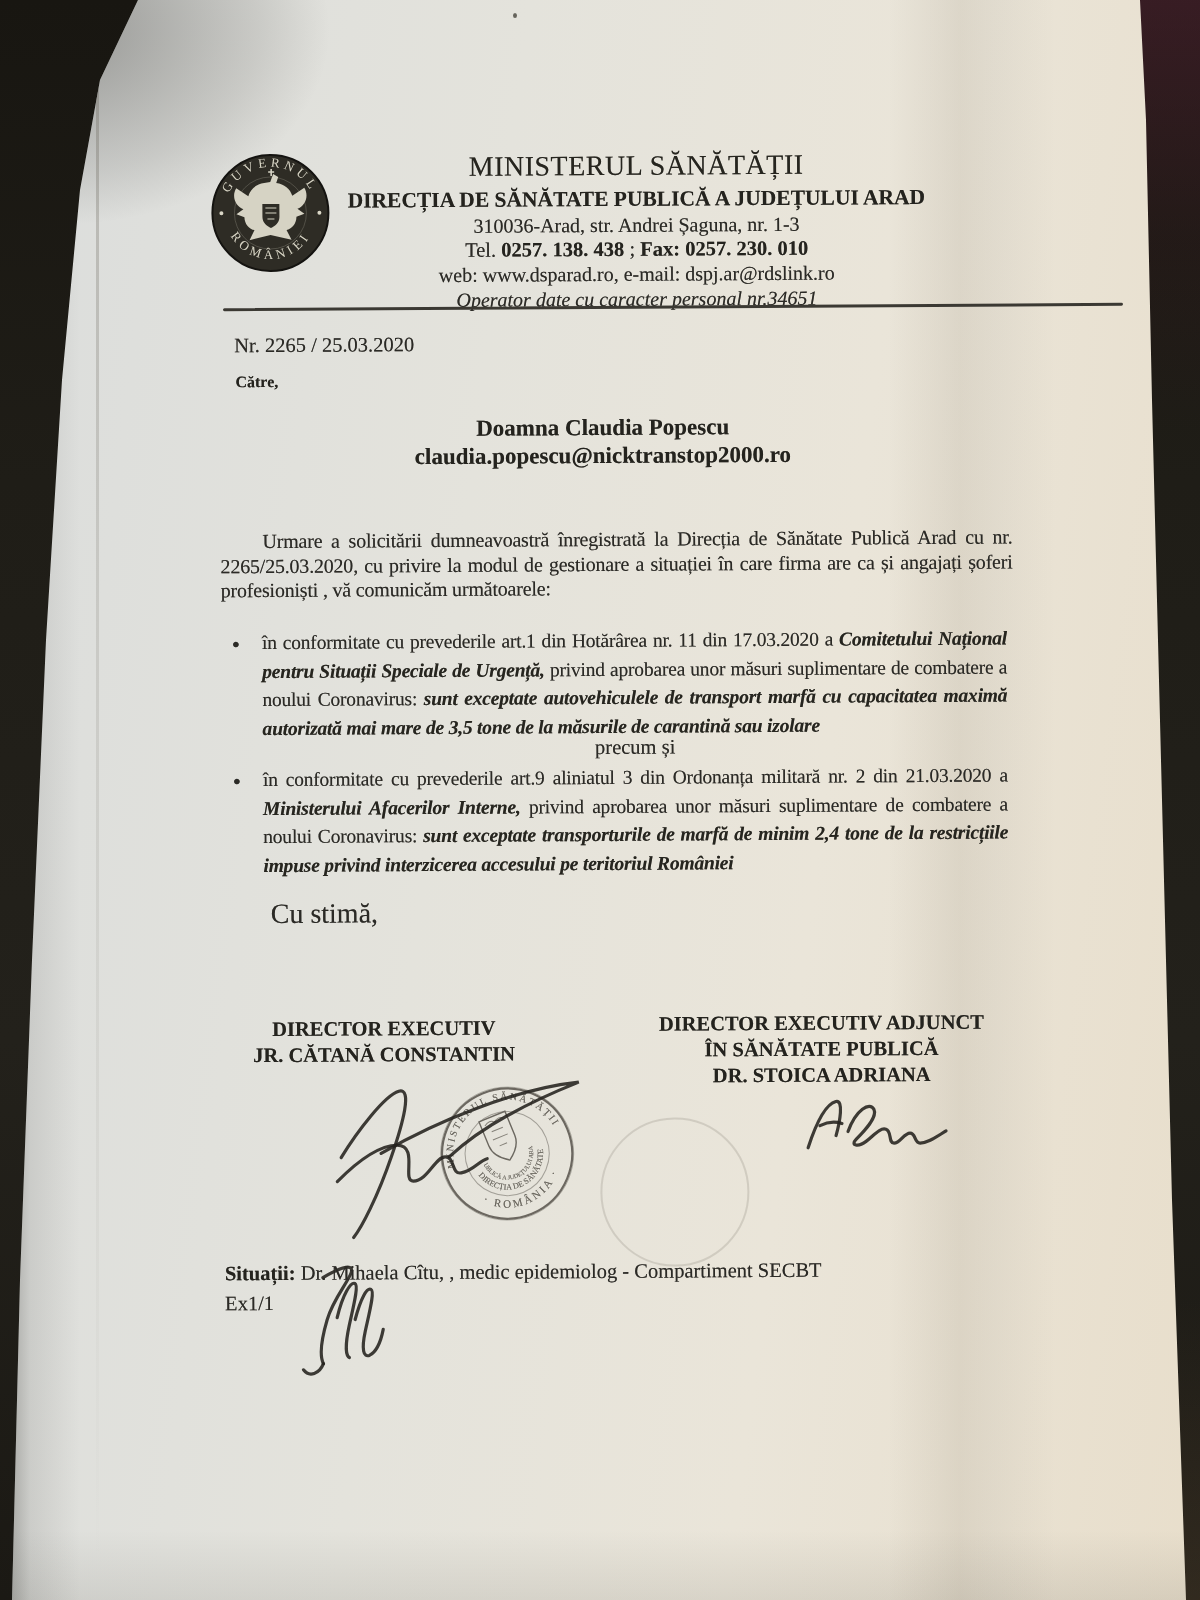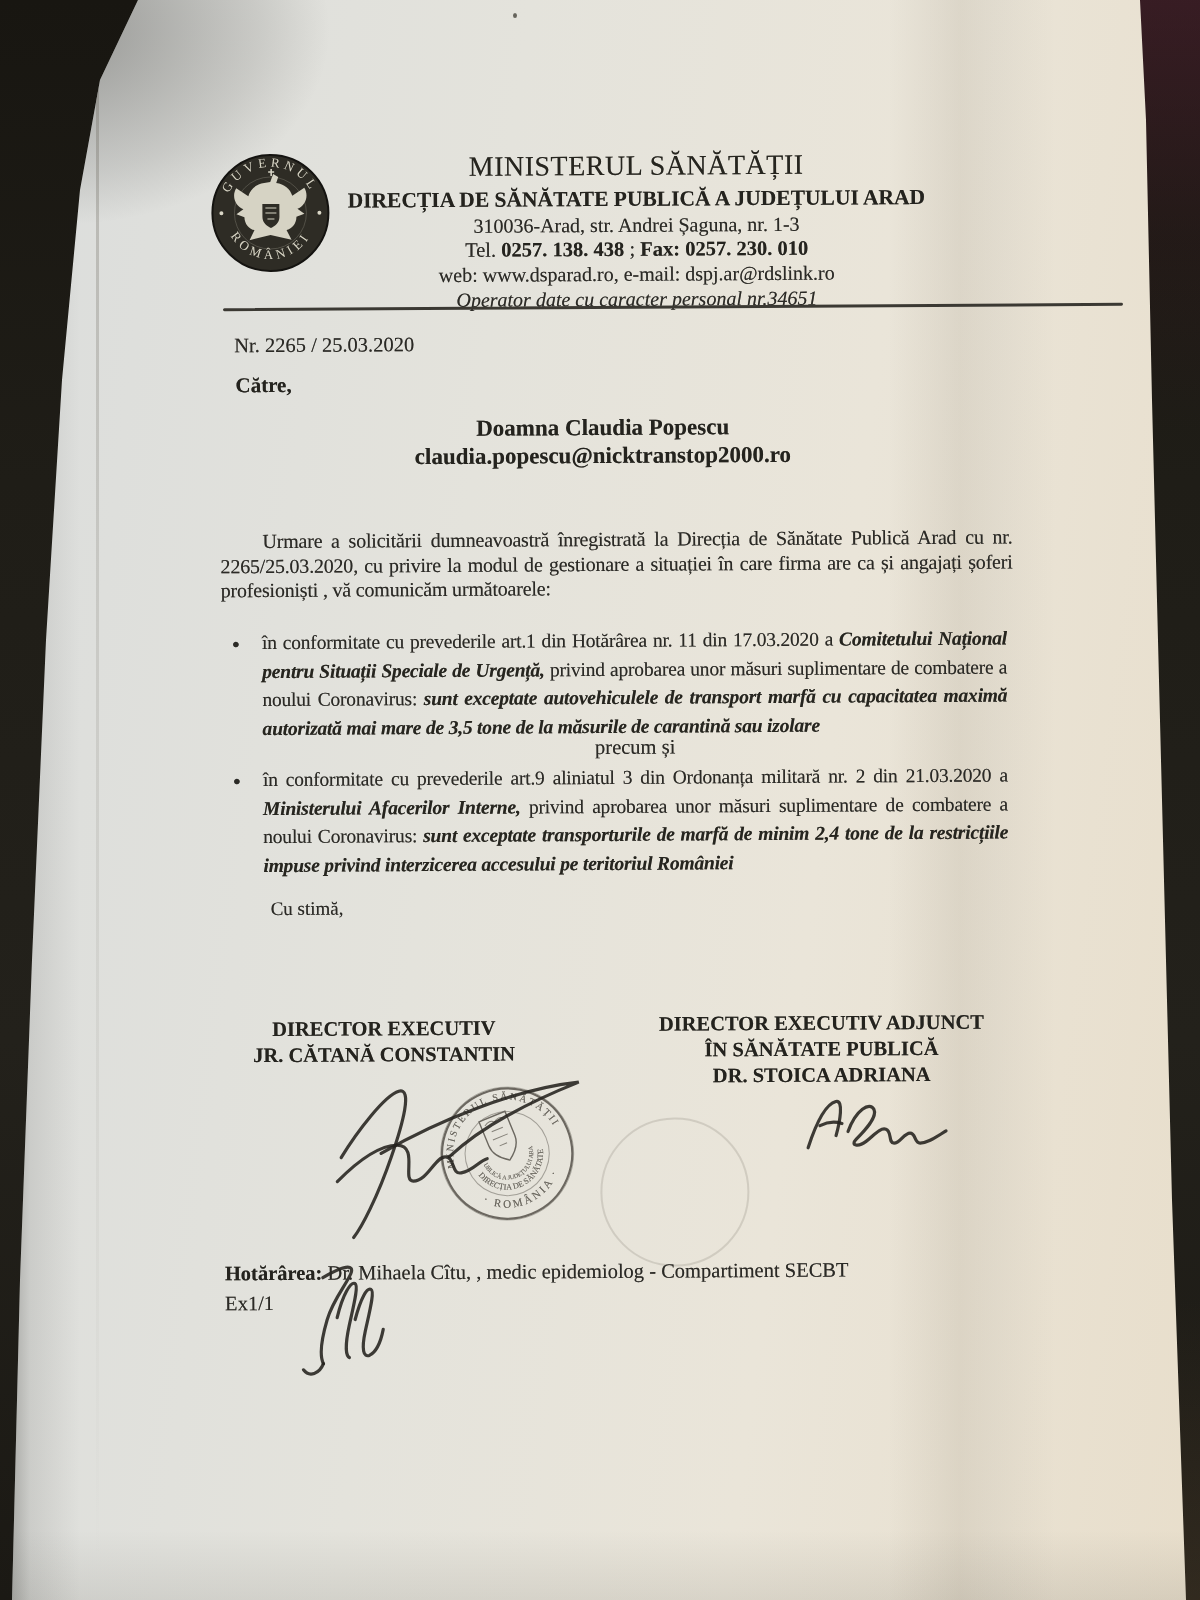--- a/index.html
+++ b/index.html
@@ -45,37 +45,37 @@
   .h-line{font-size:20px;margin-top:2px;}
   .h-tel{font-size:20.5px;margin-top:1px;}
   .h-tel b{color:#24231e;}
   .h-web{font-size:20px;margin-top:2px;}
   .h-oper{font-size:20px;font-style:italic;margin-top:2px;}
   .header-text{left:320px;top:150px;width:640px;text-align:center;}
 
   .rule{left:226px;top:306px;width:900px;height:3px;background:#3b3933;border-radius:2px;}
 
   .ref{left:237px;top:332px;font-size:20.5px;}
-  .salutation{left:238px;top:371px;font-size:21px;font-weight:bold;color:#24231e;text-align:right;}
+  .salutation{left:238px;top:371px;font-size:16px;font-weight:bold;color:#24231e;text-align:right;}
   .recipient{left:310px;top:414px;width:590px;text-align:center;font-weight:bold;
     font-size:23px;line-height:28px;color:#24231e;}
 
   .intro{left:222px;top:527px;width:792px;font-size:20px;line-height:24.5px;
     text-align:justify;text-indent:42px;letter-spacing:-.2px;}
 
   .bullet{left:233px;width:778px;}
   .bullet .dot{position:absolute;left:0;top:7px;font-size:13px;}
   .bullet .btxt{margin-left:30px;width:745px;font-size:19.5px;line-height:28.5px;
     text-align:justify;letter-spacing:-.2px;}
   .bi{font-weight:bold;font-style:italic;color:#26251f;}
   .b1{top:627px;}
   .connector{left:263px;top:736px;width:745px;text-align:center;font-size:20.5px;}
   .b2{top:764px;}
 
-  .closing{left:270px;top:896px;font-size:19px;}
+  .closing{left:270px;top:896px;font-size:28px;}
 
   .sig-col{font-weight:bold;color:#24231e;text-align:center;font-size:20.5px;line-height:26px;}
   .sig-left{left:240px;top:1014px;width:285px;}
   .sig-right{left:635px;top:1011px;width:370px;}
 
   .ghost-ring{left:598px;top:1118px;width:145px;height:145px;border-radius:50%;
     border:2px solid rgba(86,82,74,.17);}
 
   .footer{left:222px;top:1256px;font-size:20.5px;line-height:30px;}
   .footer b{color:#24231e;}
@@ -210,19 +210,19 @@
         <path class="ink" d="M48 40 C56 18 70 10 74 18 C78 26 64 40 56 48 C50 54 58 56 66 50 C74 44 80 36 86 38 C92 40 88 52 94 52 C100 52 104 42 110 42 C116 42 114 52 120 52 C128 52 136 46 146 40"></path>
       </svg>
       <svg class="abs" style="left:290px;top:1258px" width="115" height="125" viewBox="0 0 115 125">
         <path class="ink" d="M30 18 C50 6 62 4 58 14 C54 24 40 40 34 60 C28 80 26 96 30 104"></path>
         <path class="ink" d="M44 58 C50 34 58 22 62 24 C66 26 60 48 56 66 C52 84 52 96 56 98"></path>
         <path class="ink" d="M62 60 C68 38 74 28 78 30 C82 32 76 54 72 72 C68 90 70 98 76 96 C84 92 88 80 90 70"></path>
         <path class="ink" d="M30 104 C26 114 16 118 10 110"></path>
       </svg>
 
       <div class="abs footer">
-        <div><b>Hotărârea:</b><span> Dr. Mihaela Cîtu, , medic epidemiolog  - Compartiment SECBT</span></div>
+        <div><b>Situații:</b><span> Dr. Mihaela Cîtu, , medic epidemiolog  - Compartiment SECBT</span></div>
         <div>Ex1/1</div>
       </div>
 
     </div>
   </div>
 </div>
 
 </body></html>

